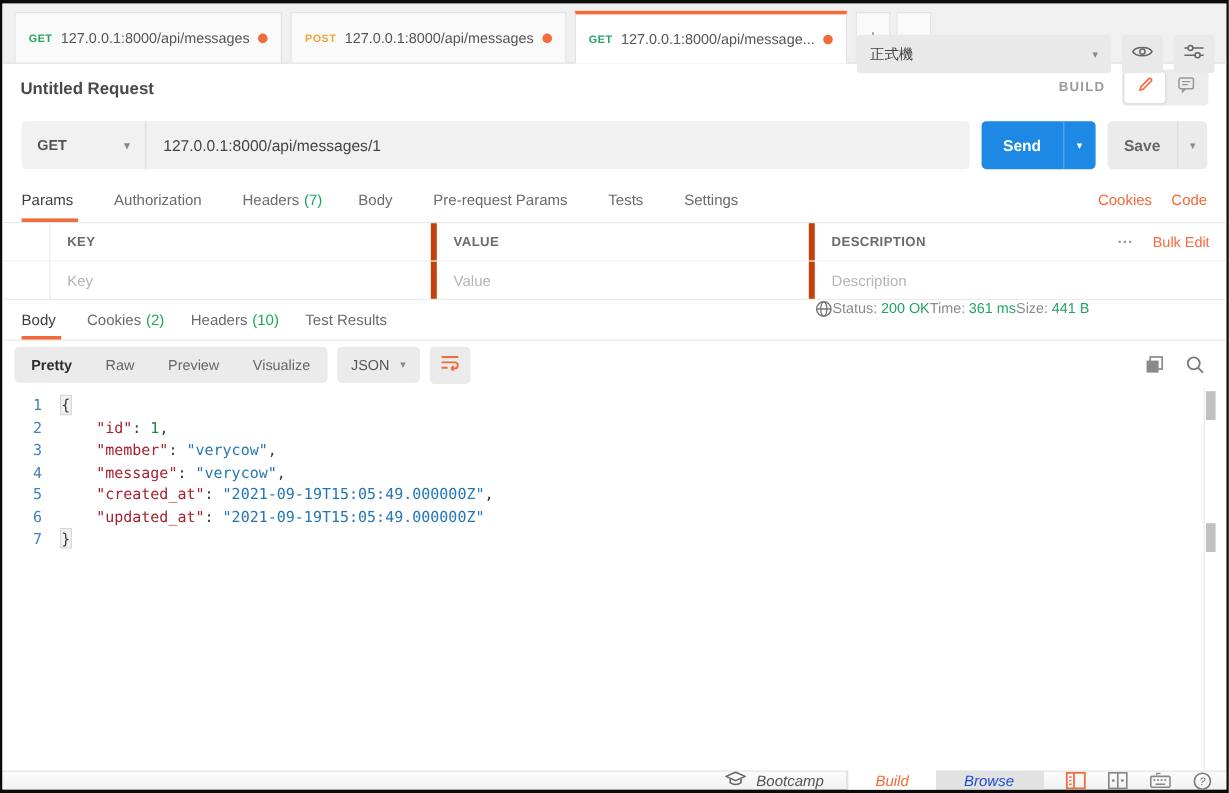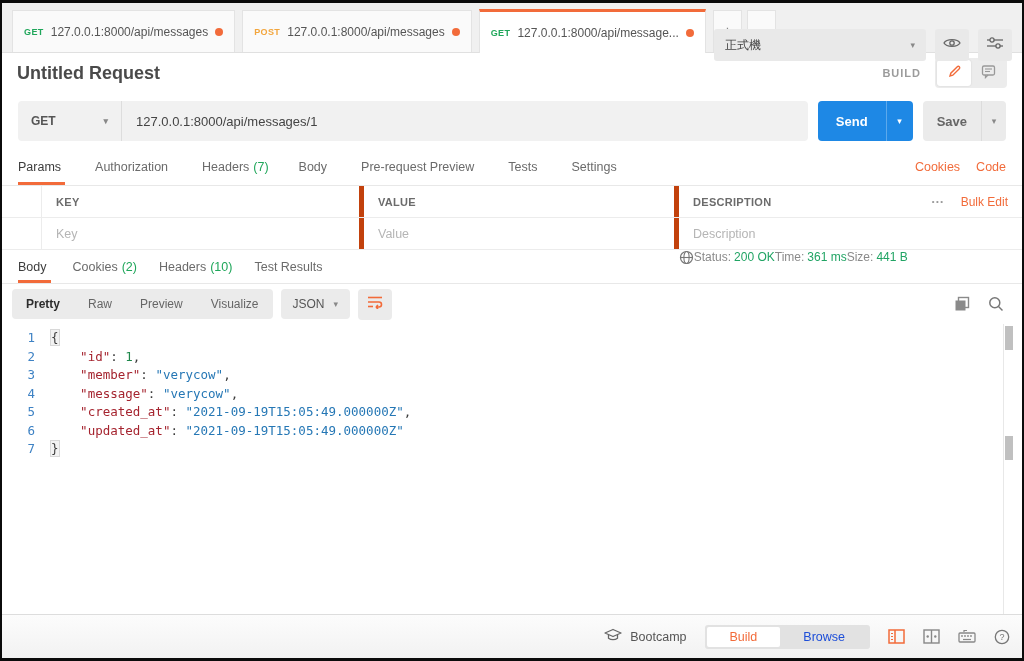--- a/index.html
+++ b/index.html
@@ -23,21 +23,21 @@
   .tabbtn.more{font-size:8px;letter-spacing:1.5px;}
   .envwrap{position:absolute;right:10px;top:26px;display:flex;align-items:center;gap:9px;}
   .envsel{width:212px;height:32px;background:#e9e9e9;border-radius:3px;display:flex;align-items:center;
           padding:0 11px;font-size:12px;color:#444;cursor:pointer;}
   .envsel .caret{margin-left:auto;color:#888;font-size:9px;}
   .iconbtn{width:34px;height:32px;background:#e9e9e9;border-radius:3px;display:flex;align-items:center;
            justify-content:center;cursor:pointer;}
 
   
   .reqhead{height:40px;background:#fff;display:flex;align-items:center;padding:0 15px;flex-shrink:0;}
-  .reqtitle{font-size:18px;font-weight:600;color:#4a4a4a;}
+  .reqtitle{font-size:14px;font-weight:600;color:#4a4a4a;}
   .reqhead-right{margin-left:auto;display:flex;align-items:center;gap:14px;}
   .buildlbl{font-size:11px;color:#9b9b9b;letter-spacing:1px;font-weight:600;}
   .editctl{display:flex;background:#ececec;border-radius:4px;padding:2px;}
   .editseg{width:34px;height:26px;display:flex;align-items:center;justify-content:center;border-radius:3px;cursor:pointer;}
   .editseg.active{background:#fff;box-shadow:0 0 2px rgba(0,0,0,.12);}
 
   
   .urlrow{height:56px;background:#fff;display:flex;align-items:center;padding:0 16px;gap:10px;flex-shrink:0;}
   .urlbox{flex:1;height:40px;background:#f1f1f1;border-radius:4px;display:flex;align-items:center;overflow:hidden;}
   .methodbox{width:104px;height:100%;display:flex;align-items:center;padding:0 13px;font-size:12px;font-weight:600;
@@ -101,22 +101,22 @@
             font-family:"DejaVu Sans Mono",monospace;font-size:12.5px;line-height:18.5px;padding-top:5px;}
   .code-line{display:flex;white-space:pre;}
   .ln{width:48px;text-align:right;padding-right:15px;color:#3e82c4;flex-shrink:0;}
   .tk-key{color:#a5242f;}.tk-str{color:#2577b5;}.tk-num{color:#1e874b;}.tk-p{color:#3b3b3b;}
   .tk-brace{color:#3b3b3b;background:#f2f2f2;border:1px solid #d8d8d8;}
   .vline{position:absolute;right:18px;top:0;bottom:0;border-left:1px solid #e8e8e8;}
   .thumb{position:absolute;right:9px;width:8px;height:24px;background:#c0c0c0;cursor:pointer;}
   .thumb.t1{top:2px;}.thumb.t2{top:112px;}
 
   
-  .footer{height:44px;border-top:1px solid #ddd;background:linear-gradient(#fcfcfc,#f2f2f2);display:flex;
-          align-items:center;justify-content:flex-end;padding:0 12px;gap:18px;flex-shrink:0;}
+  .footer{height:16px;border-top:1px solid #ddd;background:linear-gradient(#fcfcfc,#f2f2f2);display:flex;
+          align-items:center;justify-content:flex-end;padding:0 12px;gap:18px;flex-shrink:0;font-style:italic;}
   .bootcamp{display:flex;align-items:center;gap:8px;font-size:12.5px;color:#555;cursor:pointer;}
   .toggle{display:flex;background:#e2e2e2;border-radius:3px;padding:2px;}
   .tg{padding:3px 23px;font-size:12.5px;color:#1d4ed8;border-radius:2px;cursor:pointer;}
   .tg.active{background:#fff;color:#f26b3a;}
   .ficon{display:flex;align-items:center;justify-content:center;cursor:pointer;}
 </style>
 </head>
 <body>
 
 <div class="app">
@@ -221,21 +221,21 @@
       </div>
     <div class="rtab">
         <span>Headers</span>
         <span class="grn">(7)</span>
       </div>
     <div class="rtab">
         <span>Body</span>
         <span class="grn"></span>
       </div>
     <div class="rtab">
-        <span>Pre-request Preview</span>
+        <span>Pre-request Params</span>
         <span class="grn"></span>
       </div>
     <div class="rtab">
         <span>Tests</span>
         <span class="grn"></span>
       </div>
     <div class="rtab">
         <span>Settings</span>
         <span class="grn"></span>
       </div>

